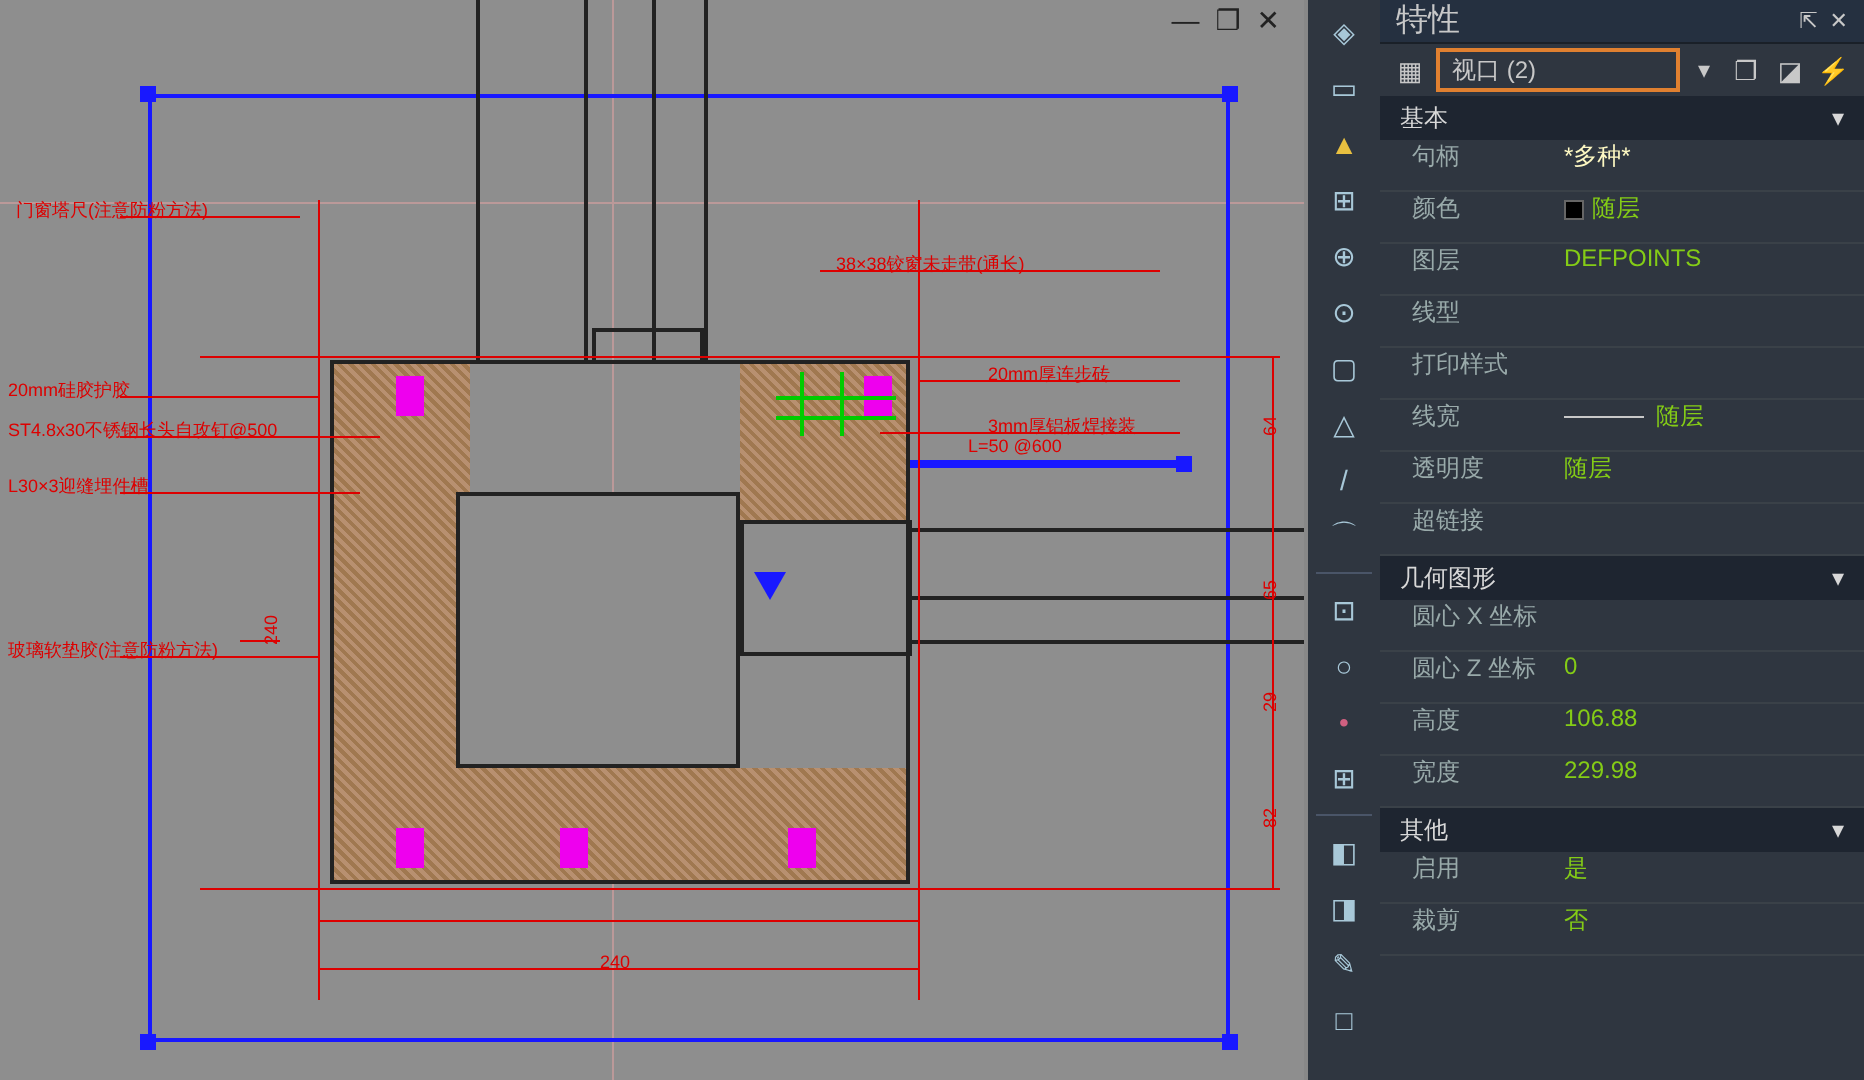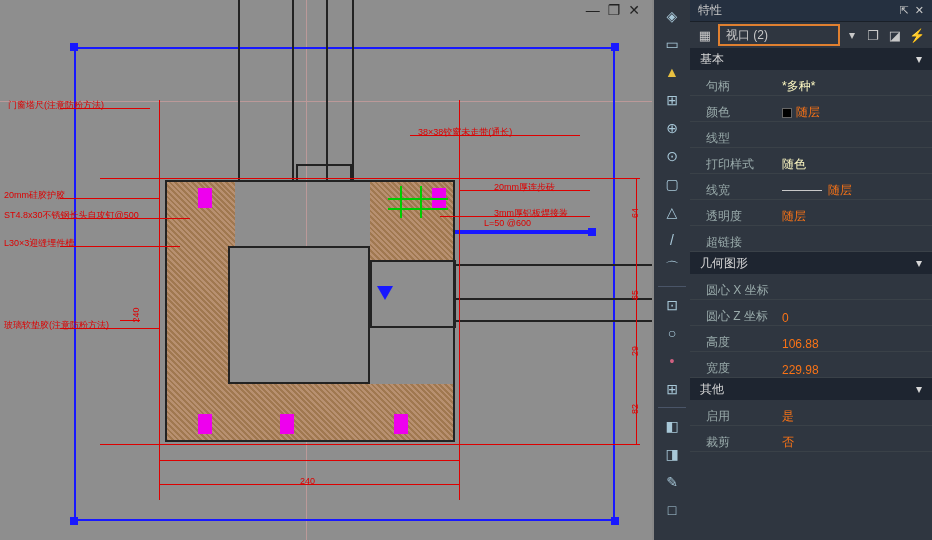--- a/index.html
+++ b/index.html
@@ -17,32 +17,32 @@
 .dwg-grn{position:absolute;background:#0c0}
 .redtxt{position:absolute;color:#d00;font-size:9px;white-space:nowrap}
 .hatch{position:absolute;background:repeating-linear-gradient(45deg,#b89070,#b89070 2px,#a07850 2px,#a07850 4px)}
 .dimtxt{position:absolute;color:#d00;font-size:9px}
 .cursorbox{position:absolute;width:10px;height:10px;background:#1818ff}
 .iconcol{position:absolute;left:654px;top:0;width:36px;height:540px;background:#2f3640;display:flex;flex-direction:column;align-items:center;padding-top:4px;gap:4px}
 .iconcol .ic{width:24px;height:24px;display:flex;align-items:center;justify-content:center;color:#a8c8d8;font-size:14px;cursor:pointer}
 .iconcol .sep{width:28px;height:1px;background:#4a5568;margin:2px 0}
 .panel{position:absolute;left:690px;top:0;width:242px;height:540px;background:#2f3640;color:#c8c8c8;font-size:12px}
 .panel-head{height:22px;display:flex;align-items:center;padding:0 8px;background:#253040;border-bottom:1px solid #1a2028}
-.panel-head .title{flex:1;font-size:12px}
+.panel-head .title{flex:1;font-size:16px}
 .panel-head .ctl{margin-left:6px;cursor:pointer;font-size:11px}
 .sel-row{height:26px;display:flex;align-items:center;padding:4px 6px;gap:4px}
 .sel-box{flex:1;border:2px solid #e08030;height:22px;display:flex;align-items:center;padding:0 6px;background:#2f3640;color:#c8c8c8}
 .sel-drop{width:16px;text-align:center;color:#c8c8c8;cursor:pointer}
 .sel-ic{width:18px;height:18px;display:flex;align-items:center;justify-content:center;cursor:pointer;font-size:13px}
 .sel-ic.y{color:#e8c040}
 .section-h{height:22px;background:#1e2530;display:flex;align-items:center;padding:0 10px;color:#d8d8d8;cursor:pointer}
 .section-h .arr{margin-left:auto}
-.prop-row{height:26px;display:flex;align-items:flex-end;border-bottom:1px solid #3a4148}
+.prop-row{height:26px;display:flex;align-items:flex-start;border-bottom:1px solid #3a4148}
 .prop-row .k{width:86px;padding-left:16px;color:#9aa}
-.prop-row .v{flex:1;padding-left:6px;color:#f97316}
+.prop-row .v{flex:1;padding-left:6px;color:#84cc16}
 .prop-row .v.dim{color:#fef9c3}
 .swatch{display:inline-block;width:10px;height:10px;background:#000;border:1px solid #666;margin-right:4px;vertical-align:middle}
 .lw-line{display:inline-block;width:40px;border-top:1px solid #c8c8c8;vertical-align:middle;margin-right:6px}
 .lt-line{display:inline-block;width:40px;vertical-align:middle;margin-right:6px;height:1px;background:repeating-linear-gradient(90deg,#c8c8c8 0 6px,transparent 6px 9px,#c8c8c8 9px 10px,transparent 10px 13px)}
 </style>
 </head>
 <body>
 
 <div class="canvas">
   <div class="titlebar-icons">
@@ -182,25 +182,28 @@
   </div>
   <div class="prop-row">
       <div class="k">句柄</div>
       <div class="v dim">*多种*</div>
     </div>
   <div class="prop-row">
       <div class="k">颜色</div>
       <div class="v"><span class="swatch"></span><span>随层</span></div>
     </div>
   <div class="prop-row">
+      <div class="k">图层</div>
+      <div class="v">DEFPOINTS</div>
+    </div>
+  <div class="prop-row">
       <div class="k">线型</div>
     </div>
   <div class="prop-row">
       <div class="k">打印样式</div>
-      <div class="v dim">随色</div>
     </div>
   <div class="prop-row">
       <div class="k">线宽</div>
       <div class="v"><span class="lw-line"></span><span>随层</span></div>
     </div>
   <div class="prop-row">
       <div class="k">透明度</div>
       <div class="v">随层</div>
     </div>
   <div class="prop-row">

